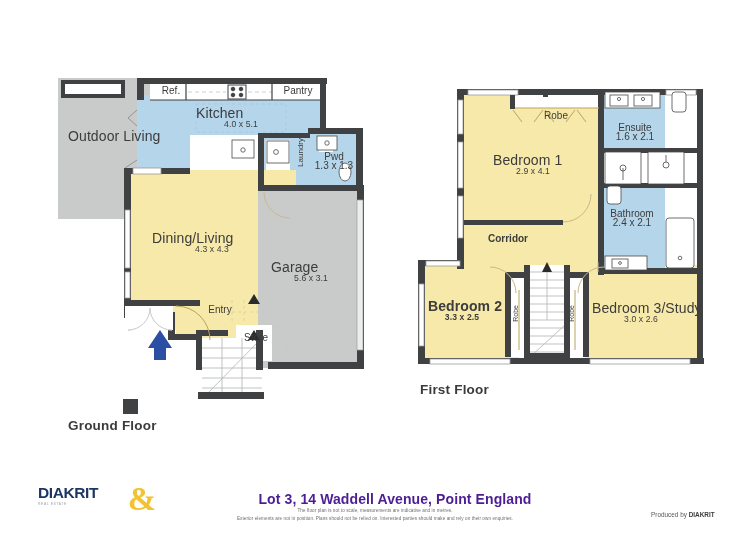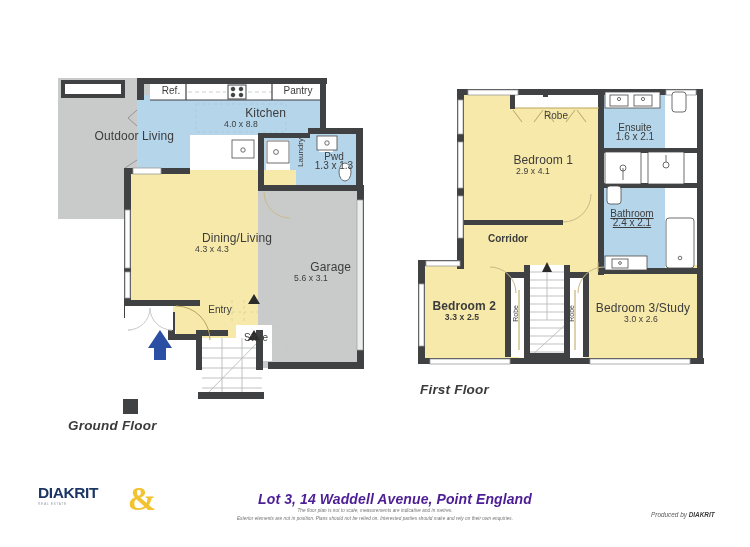--- a/index.html
+++ b/index.html
@@ -13,21 +13,21 @@
     position: relative;
     font-family: "Liberation Sans", sans-serif;
     overflow: hidden;
     color: #3a3a3a;
   }
   #plan {
     position: absolute;
     left: 0; top: 0;
     width: 750px; height: 547px;
   }
-  .abs { position: absolute; font-style: italic; }
+  .abs { position: absolute; }
 
   
   .floor-label {
     font-size: 13.5px;
     font-weight: 600;
     color: #3b3b3b;
     letter-spacing: .2px;
     white-space: nowrap;
   }
   .floor-swatch {
@@ -85,23 +85,23 @@
   .logo-sub {
     font-size: 3.4px;
     color: #9aa3b0;
     letter-spacing: .6px;
     margin-top: 2px;
     white-space: nowrap;
   }
 
   
   .room-name {
-    font-size: 12px;
+    font-size: 14px;
     color: #3c3c3c;
-    text-align: right;
+    text-align: left;
     white-space: nowrap;
     letter-spacing: .1px;
     line-height: 11px;
   }
   .room-dims {
     font-size: 8.6px;
     color: #3c3c3c;
     text-align: center;
     white-space: nowrap;
     letter-spacing: .1px;
@@ -464,21 +464,21 @@
   <div class="room-label" style="left:155px;top:86px;width:32px;">
     <div class="small-label">Ref.</div>
   </div>
 
   <div class="room-label" style="left:275px;top:86px;width:46px;">
     <div class="small-label">Pantry</div>
   </div>
 
   <div class="room-label" style="left:196px;top:108px;width:90px;">
     <div class="room-name">Kitchen</div>
-    <div class="room-dims">4.0 x 8.8</div>
+    <div class="room-dims">4.0 x 5.1</div>
   </div>
 
   <div class="room-label" style="left:296px;top:138px;">
     <div class="vertical-label">Laundry</div>
   </div>
 
   <div class="room-label" style="left:311px;top:152px;width:46px;">
     <div class="small-label">Pwd</div>
     <div class="small-label">1.3 x 1.3</div>
   </div>
@@ -508,21 +508,21 @@
   <div class="room-label" style="left:493px;top:155px;width:80px;">
     <div class="room-name">Bedroom 1</div>
     <div class="room-dims">2.9 x 4.1</div>
   </div>
 
   <div class="room-label" style="left:606px;top:123px;width:58px;">
     <div class="small-label">Ensuite</div>
     <div class="small-label">1.6 x 2.1</div>
   </div>
 
-  <div class="room-label" style="left:601px;top:209px;width:62px;text-decoration:underline;">
+  <div class="room-label" style="left:601px;top:209px;width:62px;">
     <div class="small-label">Bathroom</div>
     <div class="small-label">2.4 x 2.1</div>
   </div>
 
   <div class="room-label" style="left:480px;top:234px;width:56px;font-weight:bold;">
     <div class="small-label">Corridor</div>
   </div>
 
   <div class="room-label" style="left:428px;top:301px;width:68px;font-weight:bold;">
     <div class="room-name">Bedroom 2</div>

